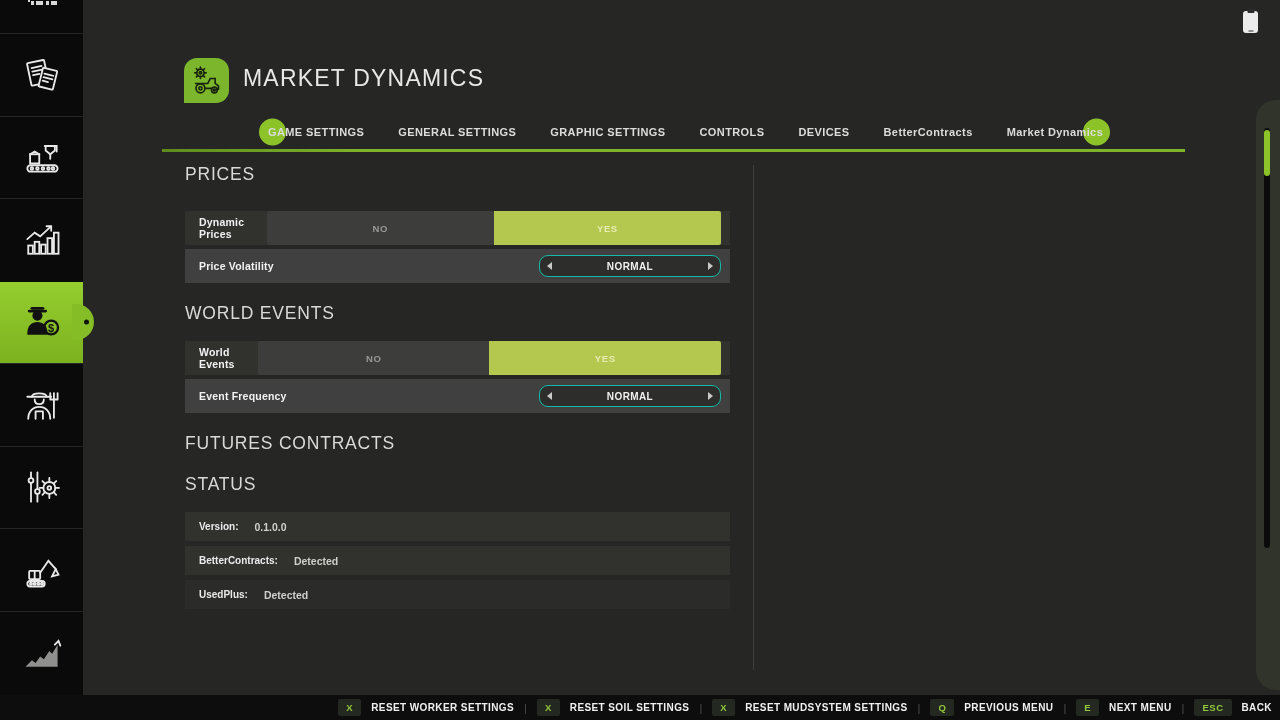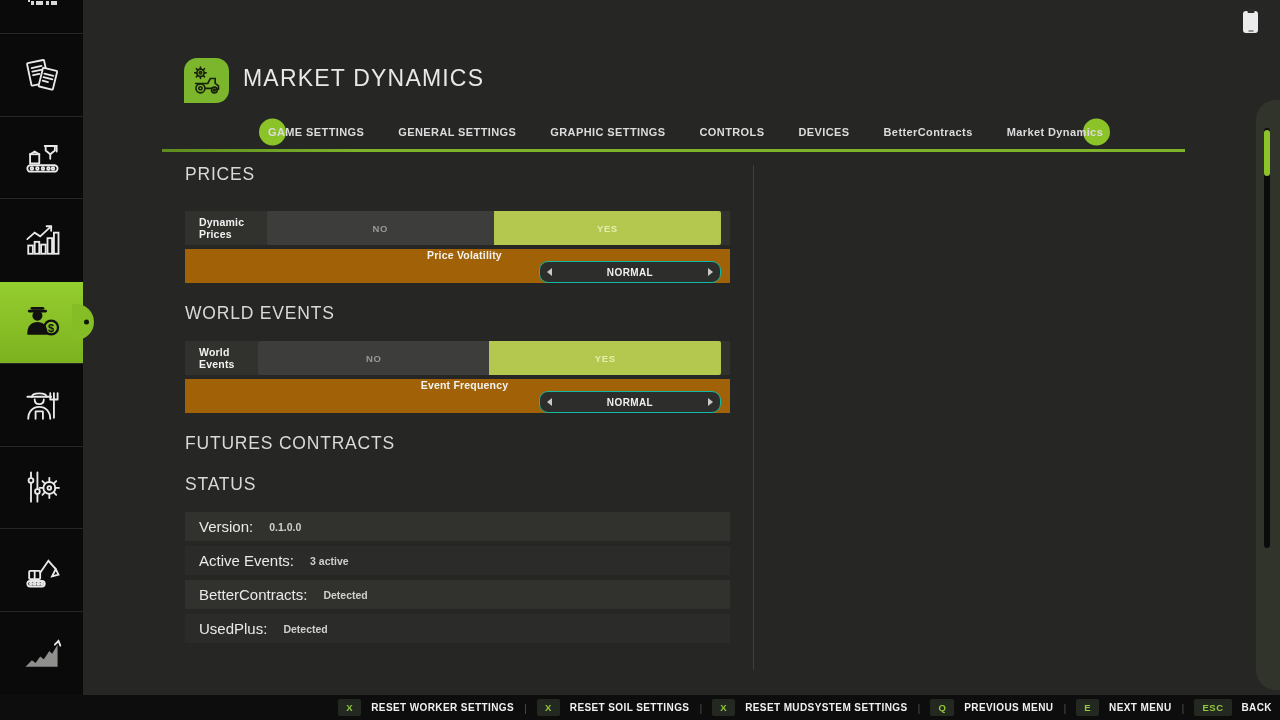--- a/index.html
+++ b/index.html
@@ -31,38 +31,38 @@
   .tab .badge-circle.left{left:-9px;}
   .tab .badge-circle.right{right:-7px;}
   .tab-underline{position:absolute;left:162px;top:149px;width:1023px;height:2.5px;background:linear-gradient(90deg,#5d8c1d,#7fb42a 20%,#7fb42a);}
 
   
   .content-col{position:absolute;left:185px;top:152px;width:545px;height:521px;overflow:hidden;}
   .section-title{font-size:17.5px;font-weight:400;color:#d9d9d9;letter-spacing:0.8px;margin:20px 0 17px 0;}
   .section-title.first{margin-top:12px;margin-bottom:26px;}
 
   .setting-row{height:34px;margin-bottom:4px;background:#31312e;display:flex;align-items:center;}
-  .setting-row.alt{background:#a16207;flex-direction:column;}
+  .setting-row.alt{background:#404040;}
   .setting-label{margin-left:14px;font-size:10.5px;font-weight:bold;color:#f2f2f2;letter-spacing:0.2px;}
   .control{margin-left:auto;margin-right:9px;width:182px;height:22px;position:relative;}
 
   .toggle{display:flex;width:100%;height:100%;}
   .toggle .opt{flex:1;display:flex;align-items:center;justify-content:center;font-size:9.5px;font-weight:bold;letter-spacing:0.6px;cursor:default;}
   .toggle .opt.no{background:#3d3d3c;color:#999;border-radius:2px 0 0 2px;}
   .toggle .opt.yes{background:#b4c74e;color:#e7ecb2;border-radius:0 2px 2px 0;}
 
   .stepper{width:100%;height:100%;background:#2d2d2b;border:1px solid #14b8a6;border-radius:9px;display:flex;align-items:center;}
   .stepper .value{position:absolute;left:0;right:0;text-align:center;font-size:10px;font-weight:bold;color:#f0f0f0;letter-spacing:0.4px;}
   .arrow{position:absolute;top:50%;transform:translateY(-50%);width:0;height:0;border-top:4px solid transparent;border-bottom:4px solid transparent;cursor:default;}
   .arrow.prev{left:8px;border-right:5px solid #c9c9c9;}
   .arrow.next{right:8px;border-left:5px solid #c9c9c9;}
 
   .status-row{height:29px;margin-bottom:5px;background:#31312e;display:flex;align-items:center;}
   .status-row.alt{background:#2b2b29;}
-  .status-label{margin-left:14px;font-size:15px;font-weight:normal;color:#eaeaea;}
+  .status-label{margin-left:14px;font-size:10px;font-weight:bold;color:#eaeaea;}
   .status-value{margin-left:16px;font-size:10.5px;font-weight:bold;color:#cfcfcd;}
 
   .v-divider{position:absolute;left:753px;top:165px;width:1px;height:505px;background:#3f3f3d;}
 
   
   .scroll-panel{position:absolute;left:1256px;top:100px;width:24px;height:590px;background:#31342b;border-radius:20px 0 0 20px;}
   .scroll-track{position:absolute;left:8px;top:28px;width:6px;height:420px;background:#0b0b0b;border-radius:3px;}
   .scroll-thumb{position:absolute;left:8px;top:30px;width:6px;height:46px;background:#8cc329;border-radius:3px;z-index:2;}
 
   
@@ -249,24 +249,20 @@
 
     <h2 class="section-title">FUTURES CONTRACTS</h2>
 
 
     <h2 class="section-title">STATUS</h2>
 
     <div class="status-row">
       <span class="status-label">Version:</span>
       <span class="status-value">0.1.0.0</span>
     </div>
-    <div class="status-row alt">
-      <span class="status-label">Active Events:</span>
-      <span class="status-value">3 active</span>
-    </div>
     <div class="status-row">
       <span class="status-label">BetterContracts:</span>
       <span class="status-value">Detected</span>
     </div>
     <div class="status-row alt">
       <span class="status-label">UsedPlus:</span>
       <span class="status-value">Detected</span>
     </div>
   </div>
 

